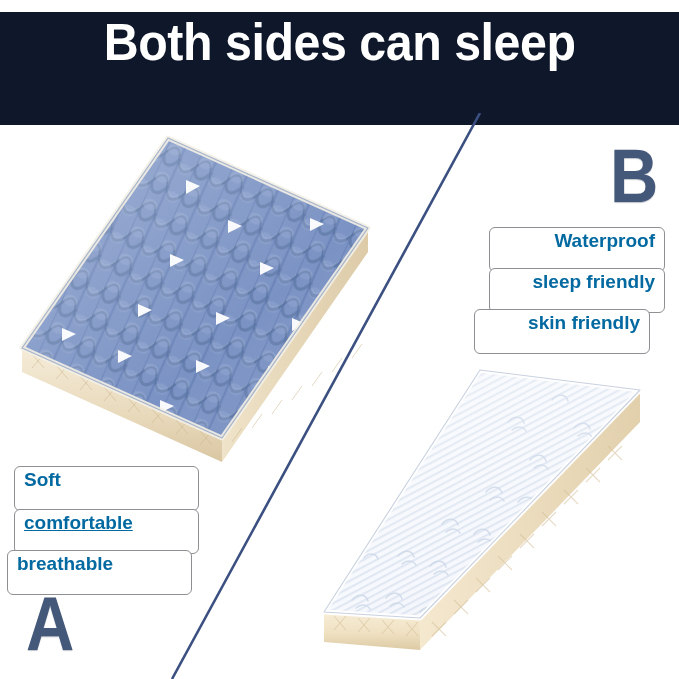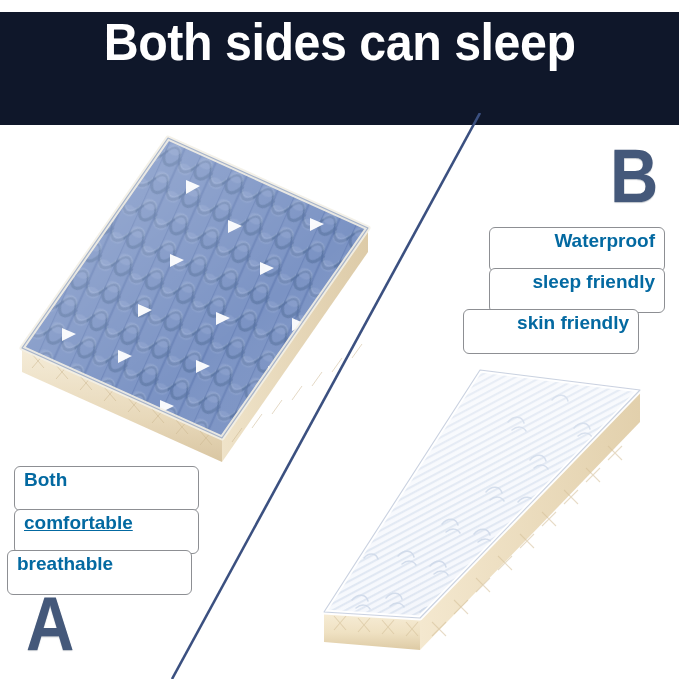--- a/index.html
+++ b/index.html
@@ -66,21 +66,21 @@
   }
   .badges-left .badge { text-align: left; }
   .badges-right .badge { text-align: right; }
 
   .bl0 { left: 14px; top: 466px; width: 185px; }
   .bl1 { left: 14px; top: 509px; width: 185px; text-decoration: underline; }
   .bl2 { left: 7px; top: 550px; width: 185px; }
 
   .br0 { left: 489px; top: 227px; width: 176px; }
   .br1 { left: 489px; top: 268px; width: 176px; }
-  .br2 { left: 463px; top: 309px; width: 176px; padding-left: 24px; }
+  .br2 { left: 474px; top: 309px; width: 176px; padding-left: 24px; }
 
   
   .side-letter {
     position: absolute;
     color: #44587a;
     font-family: "Liberation Sans", sans-serif;
     font-weight: bold;
     font-size: 76px;
     line-height: 1;
     transform: scaleX(0.88);
@@ -266,21 +266,21 @@
       <polygon points="190,10 350,30 130,258 34,252" fill="none" stroke="#ffffff" stroke-width="5" stroke-linejoin="round" opacity="0.95"></polygon>
       <polygon points="190,10 350,30 130,258 34,252" fill="none" stroke="#c3ccdd" stroke-width="1.1" stroke-linejoin="round" opacity="0.9"></polygon>
     </svg>
   </div>
 
   <svg class="divider" viewBox="0 0 679 566" xmlns="http://www.w3.org/2000/svg">
     <line x1="480" y1="0" x2="172" y2="566" stroke="#3b5080" stroke-width="2.6"></line>
   </svg>
 
   <div class="badges-left">
-    <div class="badge bl0">Both</div>
+    <div class="badge bl0">Soft</div>
     <div class="badge bl1">comfortable</div>
     <div class="badge bl2">breathable</div>
   </div>
   <div class="side-letter letter-a">A</div>
 
   <div class="badges-right">
     <div class="badge br0">Waterproof</div>
     <div class="badge br1">sleep friendly</div>
     <div class="badge br2">skin friendly</div>
   </div>

